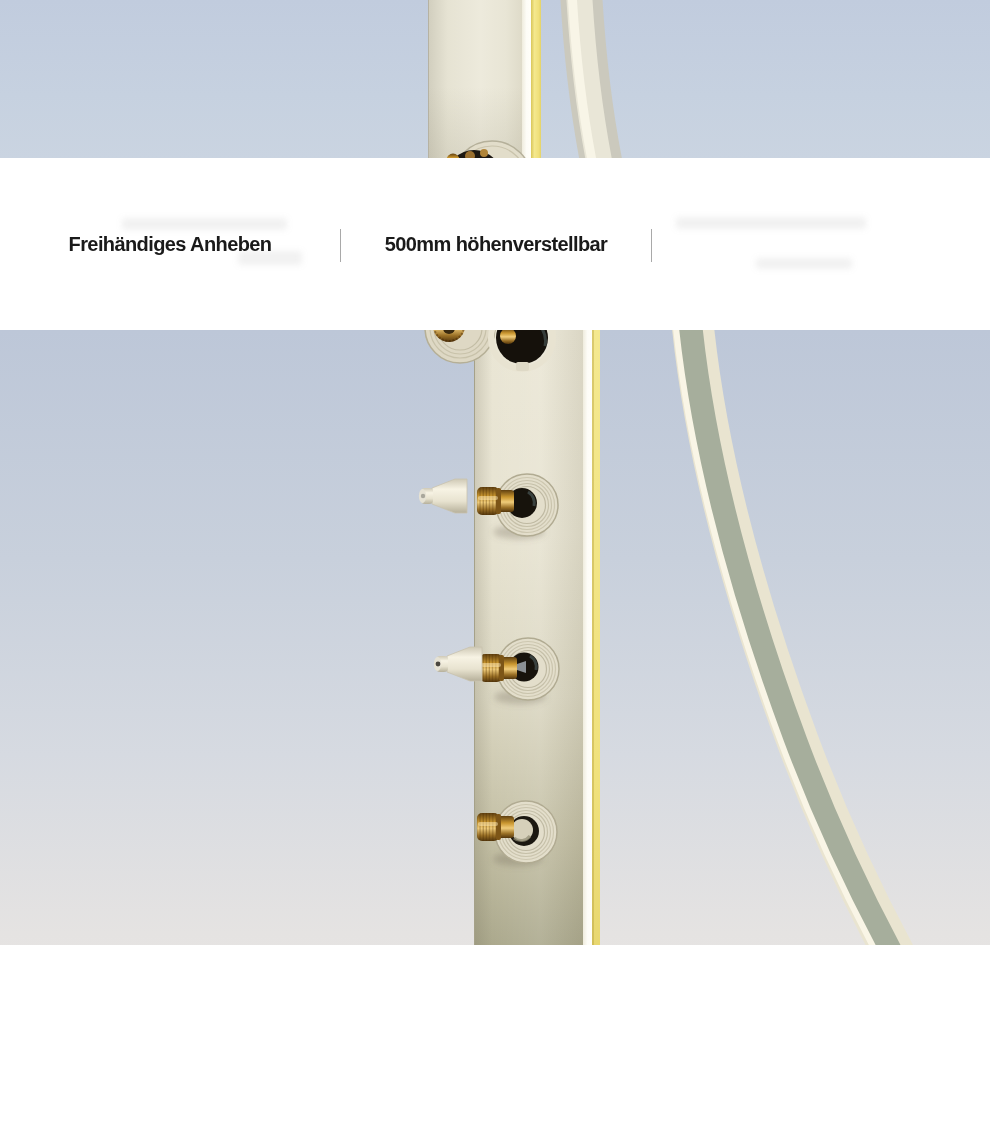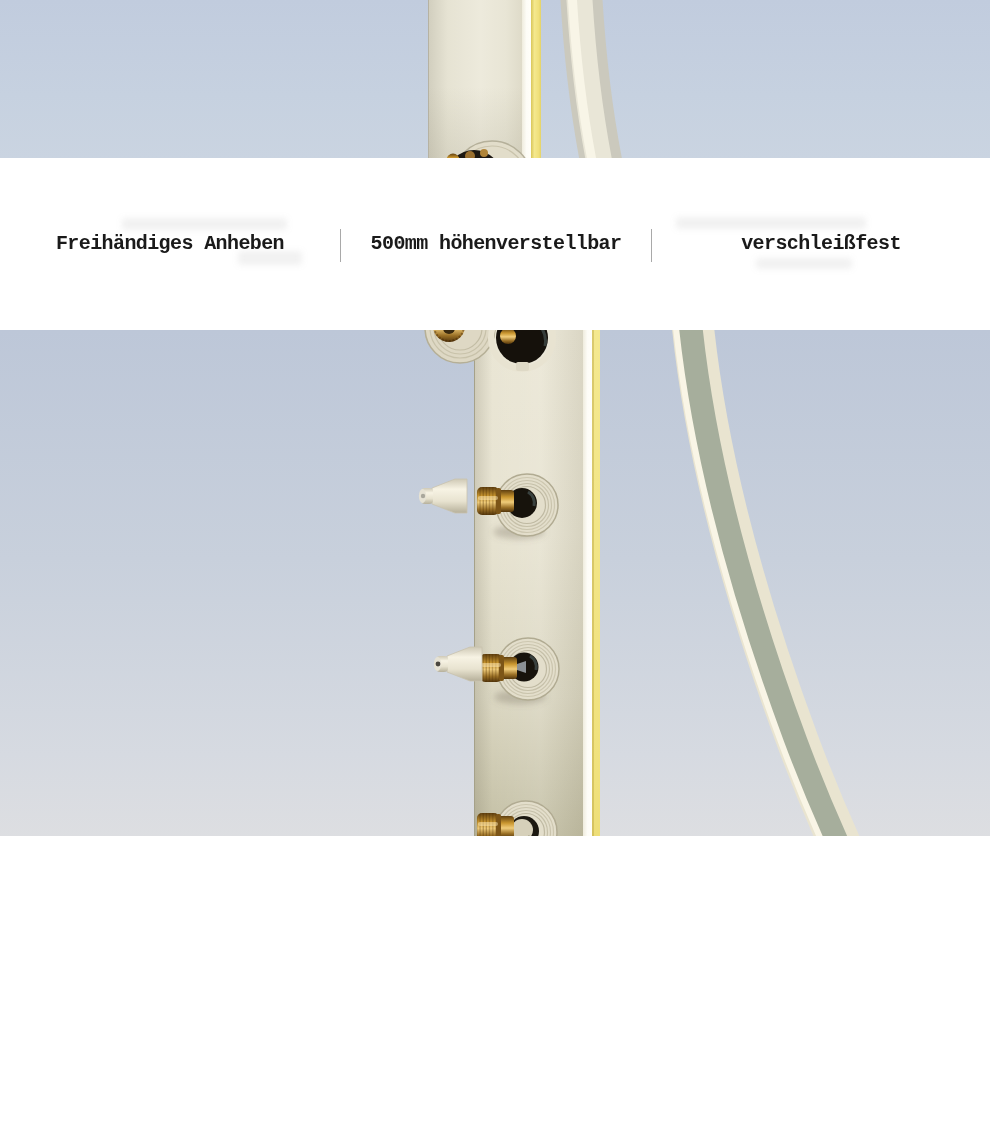--- a/index.html
+++ b/index.html
@@ -1,18 +1,18 @@
 <!DOCTYPE html>
 <html><head>
 <meta charset="utf-8">
 <style>
   html,body{margin:0;padding:0;background:#ffffff;}
   .page{
-    position:relative;width:990px;height:836px;overflow:hidden;background:#3b82f6;
-    font-family:Liberation Mono, monospace;
+    position:relative;width:990px;height:945px;overflow:hidden;background:#3b82f6;
+    font-family:Liberation Sans, sans-serif;
   }
   
   .photo-top{
     position:absolute;left:0;top:0;width:990px;height:158px;overflow:hidden;
     background:linear-gradient(180deg,#c1ccde 0%,#c6d1e0 60%,#cad4e1 100%);
   }
   .pole-top{
     position:absolute;left:428px;top:0;width:94px;height:158px;
     border-left:1px solid #b6b2a2;
     background:
@@ -117,21 +117,20 @@
     <div class="fcol c1">
       <div class="fline">Freihändiges Anheben</div>
     </div>
     <div class="vdiv"></div>
     <div class="fcol c2">
       <div class="fline">500mm höhenverstellbar</div>
 
     </div>
     <div class="vdiv"></div>
     <div class="fcol c3">
-      <div class="fline">verschleißfest</div>
     </div>
   </section>
 
   <section class="photo-bottom">
     <div class="pole-bottom"></div>
     <div class="sliver-bottom"></div>
     <div class="accent-bottom"></div>
 
     <svg width="990" height="816" viewBox="0 0 990 816">
       <defs>

